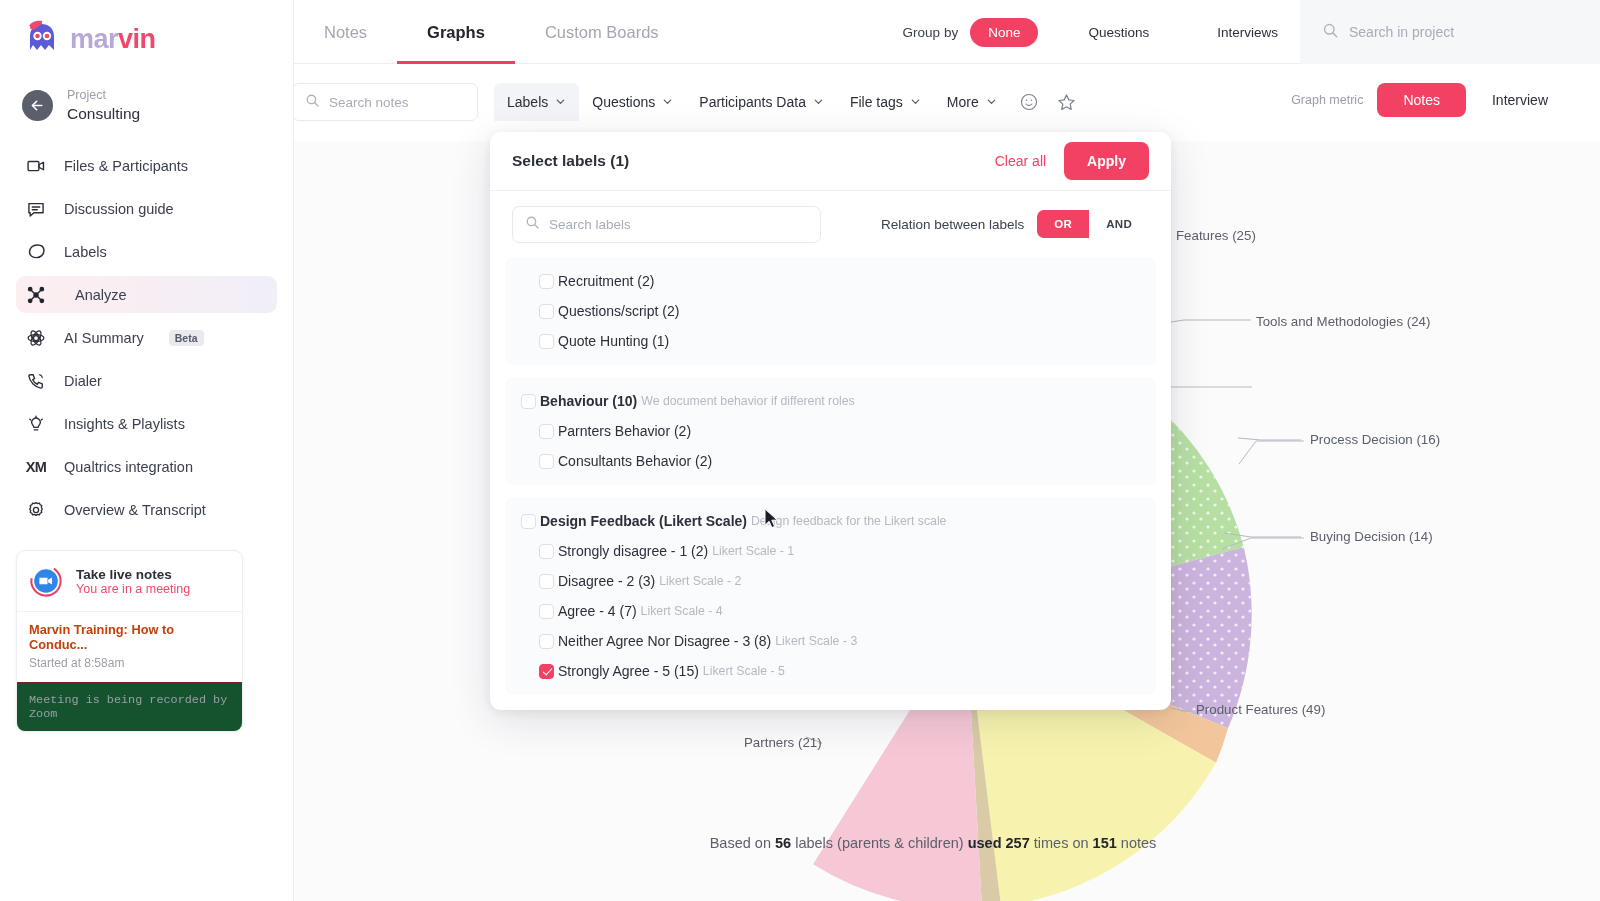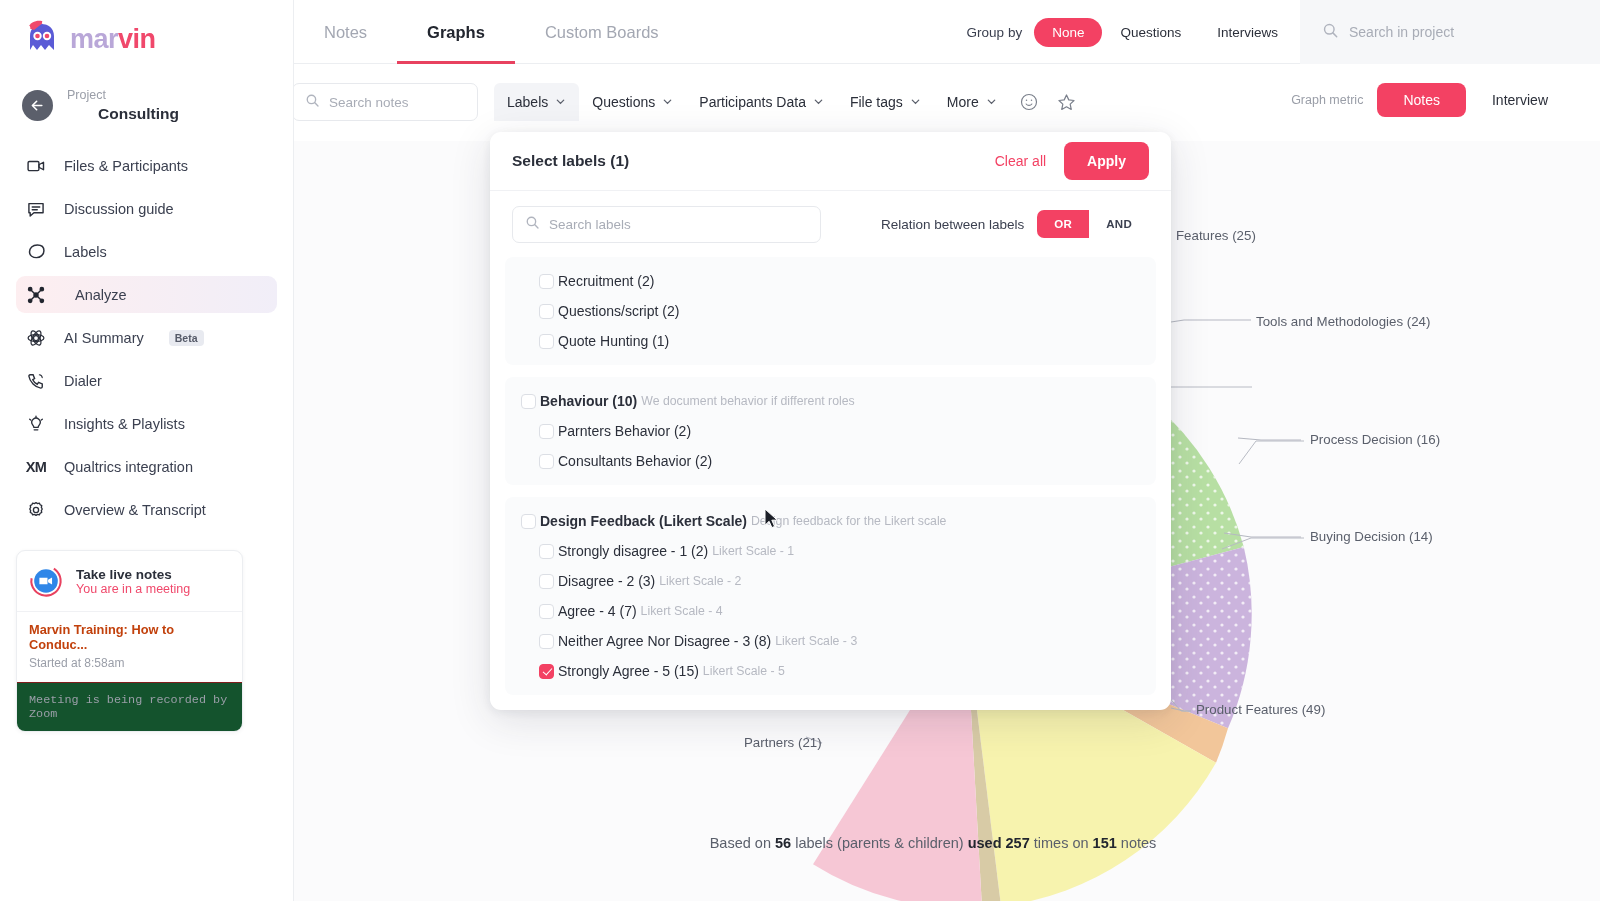--- a/index.html
+++ b/index.html
@@ -23,21 +23,21 @@
   .logo-text .m1 { color: #b9a7d8; }
   .logo-text .m2 { color: #f0486b; }
 
   .proj-row { display: flex; align-items: center; gap: 14px; padding: 26px 0 10px 22px; cursor: pointer; }
   .back-circle {
     width: 31px; height: 31px; border-radius: 50%; background: #5b5f6b;
     display: flex; align-items: center; justify-content: center; flex: 0 0 auto;
   }
   .proj-meta { line-height: 1.25; }
   .proj-label { font-size: 12.5px; color: #9a9ea8; }
-  .proj-name { font-size: 15.5px; color: #2b2f3a; font-weight: 700; margin-left: 31px; }
+  .proj-name { font-size: 15.5px; color: #2b2f3a; font-weight: 400; }
 
   .nav { margin-top: 14px; padding: 0 16px; }
   .nav-item {
     display: flex; align-items: center; gap: 17px;
     height: 37px; padding-left: 9px; border-radius: 9px;
     color: #3b4050; font-size: 14.5px; cursor: pointer; margin-bottom: 6px;
   }
   .nav-item.active { background: linear-gradient(90deg,#fdeef0 0%, #f1eef8 100%); gap: 28px; }
   .nav-ico { width: 22px; height: 22px; flex: 0 0 22px; display:flex; align-items:center; justify-content:center; }
   .beta-pill {
@@ -71,21 +71,21 @@
     font-size: 16.5px; color: #a3a7b2; cursor: pointer; position: relative;
   }
   .tab.active { color: #22262f; font-weight: 600; }
   .tab.active::after {
     content: ""; position: absolute; left: 0; right: 0; bottom: 0; height: 3px; background: #e8415f;
   }
   .groupby {
     position: absolute; right: 304px; top: 14px; height: 36px; display: flex; align-items: center; gap: 12px;
   }
   .groupby-label { font-size: 13.5px; color: #3b4050; }
-  .seg { display: flex; align-items: center; background: #fff; border-radius: 18px; }
+  .seg { display: flex; align-items: center; background: #fff; border-radius: 18px; gap: 32px; }
   .seg-btn {
     font-size: 13.5px; color: #2b2f3a; padding: 7px 18px; border-radius: 16px; cursor: pointer;
   }
   .seg-btn.on { background: #f34163; color: #fff; font-weight: 500; }
   .proj-search {
     position: absolute; right: 0; top: 0; width: 300px; height: 64px;
     display: flex; align-items: center; gap: 10px; padding-left: 22px;
     background: #f6f7f9; cursor: text;
   }
   .proj-search .ph { font-size: 14px; color: #a8acb6; }

